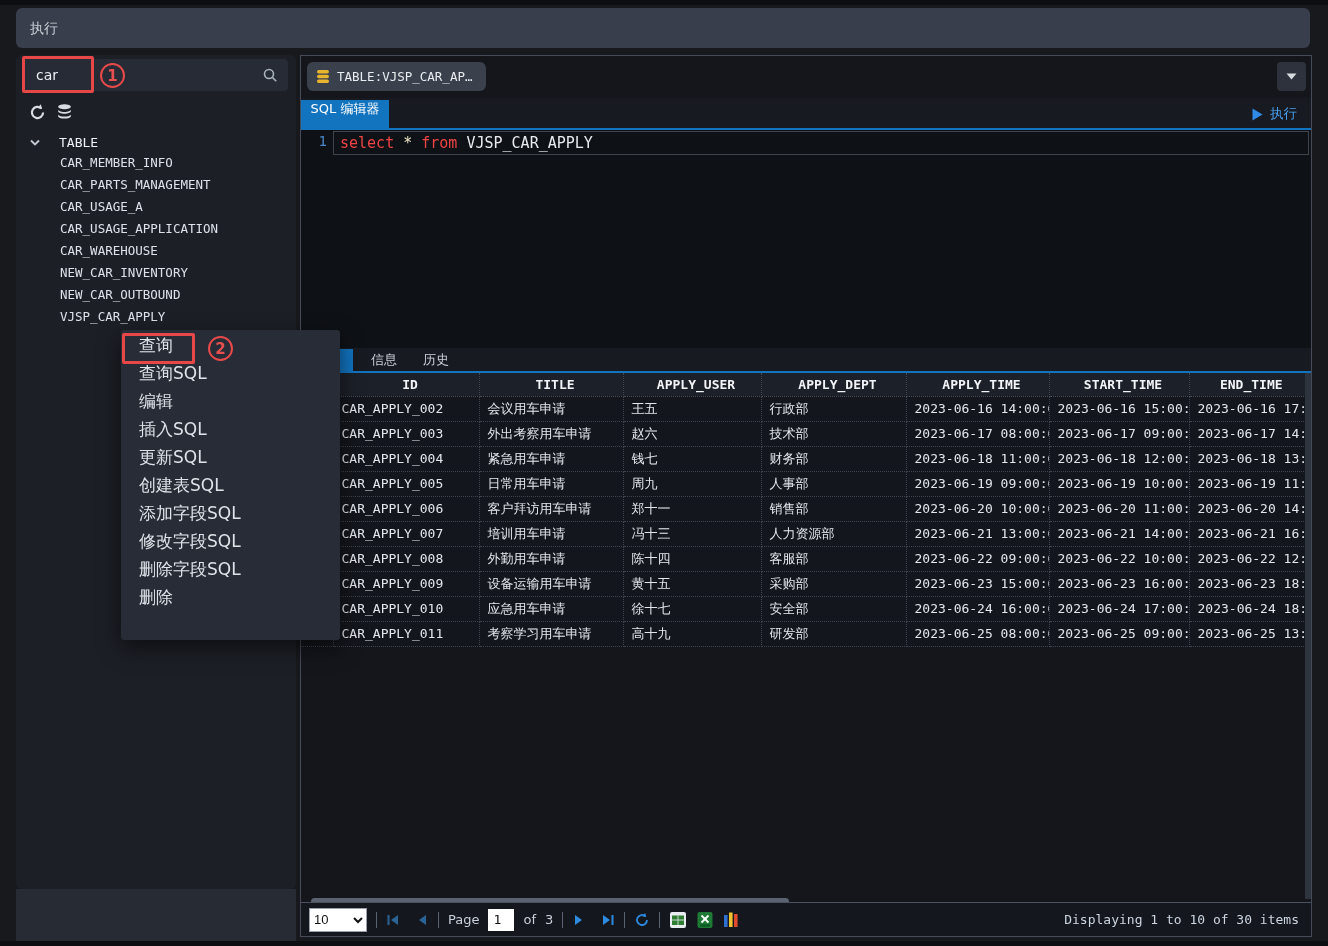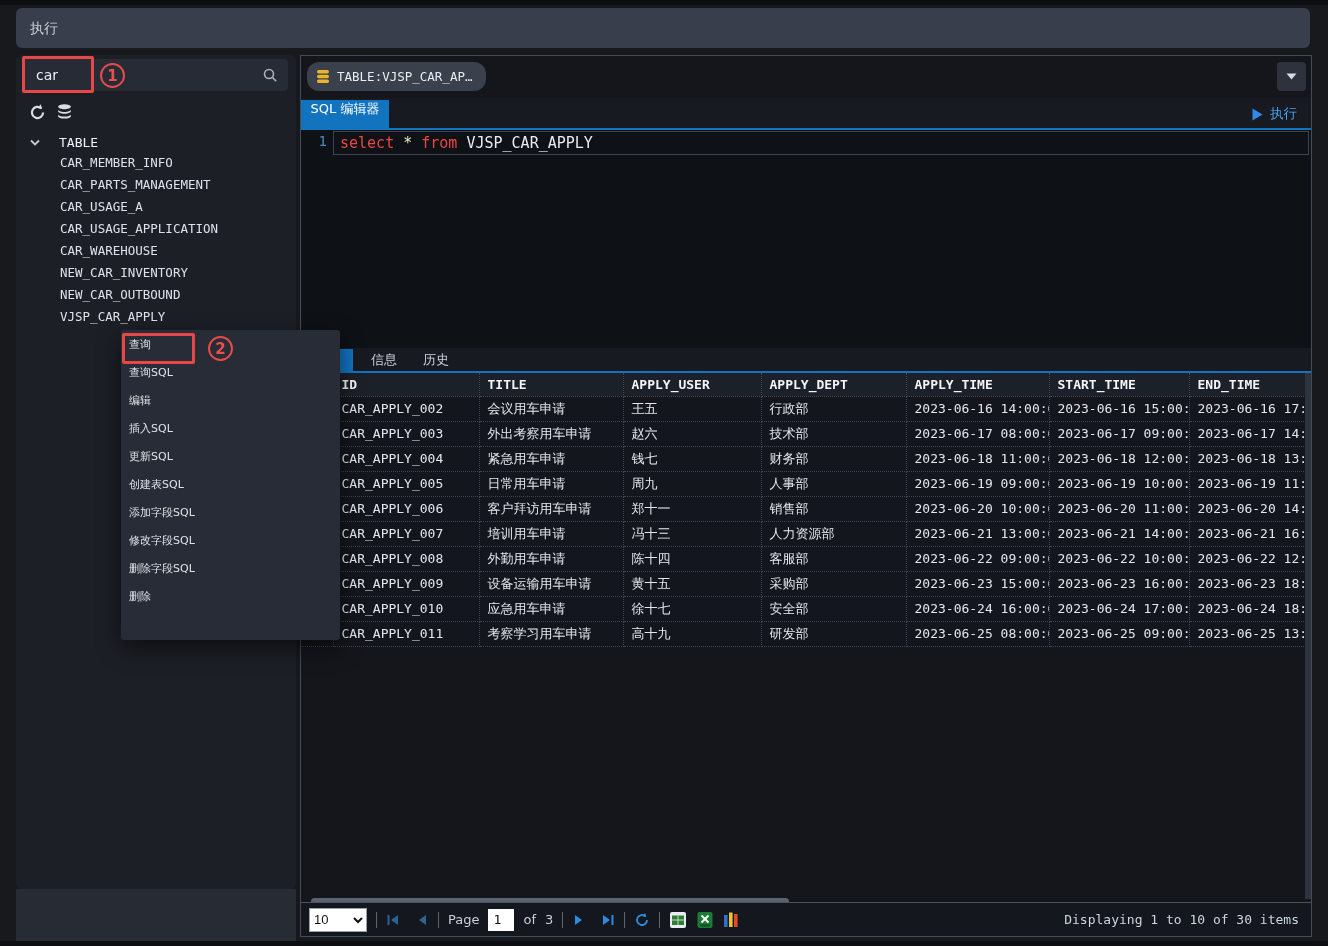--- a/index.html
+++ b/index.html
@@ -33,26 +33,26 @@
 
   
   .anno-box { border:3px solid #e84747; border-radius:2px; z-index:60; }
   .anno-circle { width:25px; height:25px; border:2px solid #e84a4a; border-radius:50%;
                  color:#e8504f; font-size:15px; font-weight:bold; display:flex;
                  align-items:center; justify-content:center; z-index:60; }
 
   
   #context-menu { left:121px; top:330px; width:219px; height:310px; background:#272c36;
                   border-radius:3px; box-shadow:0 8px 22px rgba(0,0,0,.55); z-index:40; padding-top:1px; }
-  .menu-item { height:28px; line-height:28px; padding-left:8px; font-size:11px; color:#dfe3e9; cursor:default; }
+  .menu-item { height:28px; line-height:28px; padding-left:18px; font-size:17px; color:#dfe3e9; cursor:default; }
 
   
   #main-panel { left:300px; top:55px; width:1012px; height:882px; background:#14161c;
                 border:1px solid #454b58; }
-  #object-chip { left:6px; top:6px; height:29px; background:#3a404c; border-radius:12px;
+  #object-chip { left:6px; top:6px; height:29px; background:#3a404c; border-radius:6px;
                  display:flex; align-items:center; gap:7px; padding:0 14px 0 9px;
                  color:#e9ecf0; font-size:12.5px; }
   #collapse-btn { left:976px; top:6px; width:29px; height:29px; background:#2d323c; border-radius:4px;
                   display:flex; align-items:center; justify-content:center; }
   #editor-tabrow { left:0; top:42px; width:1010px; height:32px; background:#171a21; }
   #editor-tab { position:absolute; left:0; top:2px; width:88px; height:30px; background:#1273bf;
                 color:#ffffff; font-size:13px; display:flex; align-items:flex-start; justify-content:center; gap:5px; }
   #run-button { position:absolute; right:14px; top:7px; display:flex; align-items:center; gap:7px;
                 color:#4aa0f0; font-size:13.5px; cursor:default; }
   .blue-underline { background:#1273bf; }
@@ -65,21 +65,21 @@
   .tok-op { color:#efe9c8; }
   .tok-id { color:#e8ebf0; }
 
   
   #result-tabrow { left:0; top:292px; width:1010px; height:24px; background:#171a21; }
   #result-active-tab { position:absolute; left:0; top:1px; width:52px; height:22px; background:#1273bf; }
   .result-tab { position:absolute; top:1px; width:46px; height:22px; color:#ccd2da; font-size:13px;
                 display:flex; align-items:center; justify-content:center; }
   #grid { left:0; top:317px; width:1005px; border-collapse:collapse; table-layout:fixed; }
   #grid th { height:23px; background:#1c2028; color:#f2f4f7; font-weight:bold; font-size:13px;
-             text-align:left; padding-left:8px; border-right:1px dotted #454b58;
+             text-align:center; padding-left:8px; border-right:1px dotted #454b58;
              border-bottom:1px dotted #454b58; white-space:nowrap; overflow:hidden; }
   #grid td { height:25px; background:#13161c; color:#e3e7ed; font-size:13px; padding-left:8px;
              border-right:1px dotted #3e4450; border-bottom:1px dotted #3e4450;
              white-space:nowrap; overflow:hidden; }
   #vscroll-strip { left:1004px; top:317px; width:6px; height:526px; background:#2e343e; }
   #hscroll-thumb { left:10px; top:842px; width:478px; height:7px; background:#5b6270; border-radius:4px; }
 
   
   #pager-bar { left:0; bottom:0; width:1010px; height:34px; background:#14171d;
                border-top:1px solid #4a5160; display:flex; align-items:center; padding-left:8px; gap:9px; }

